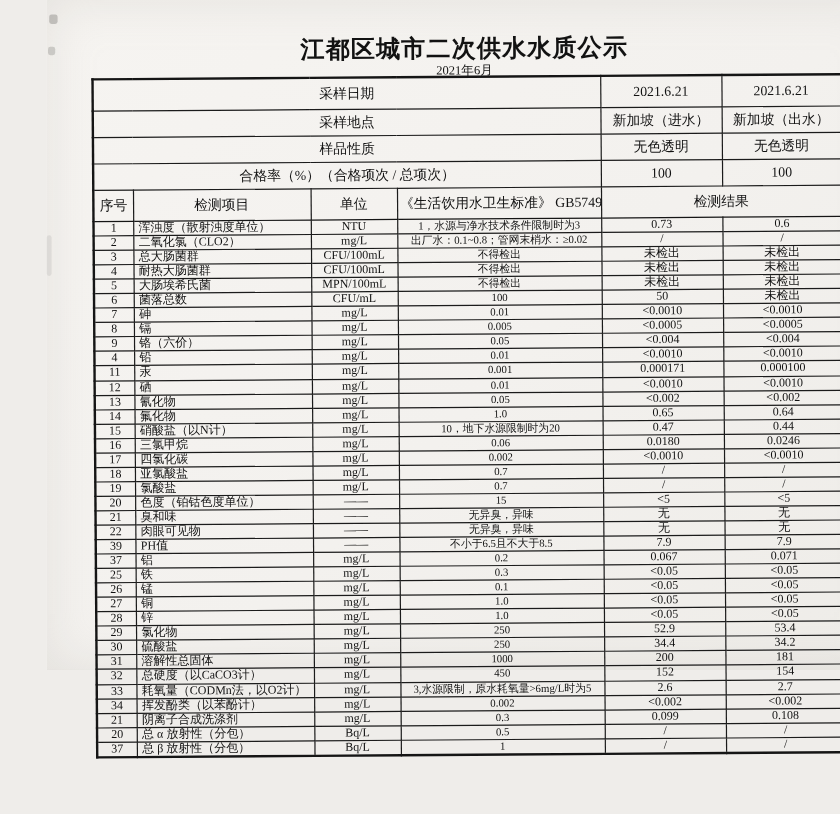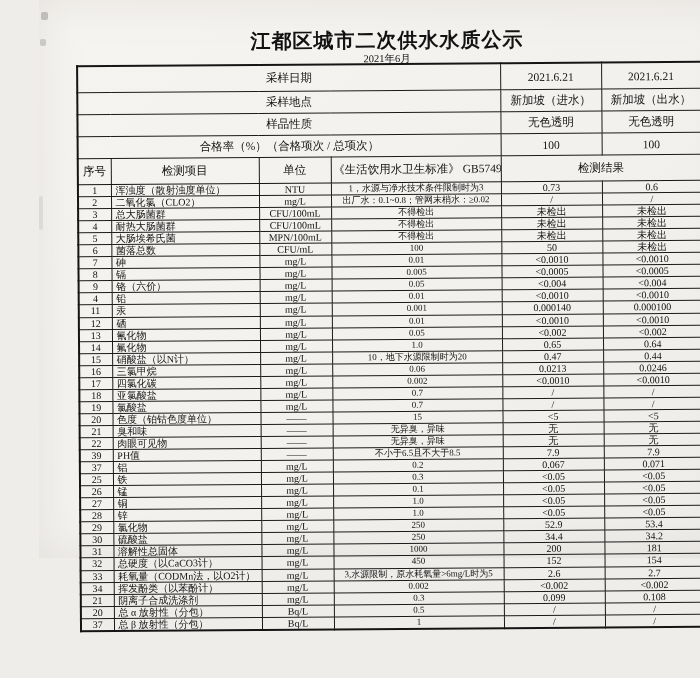--- a/index.html
+++ b/index.html
@@ -224,21 +224,21 @@
     <td class="std">0.01</td>
     <td class="res">&lt;0.0010</td>
     <td class="res">&lt;0.0010</td>
   </tr>
 
   <tr class="data-row">
     <td class="no">11</td>
     <td class="item">汞</td>
     <td class="unit">mg/L</td>
     <td class="std">0.001</td>
-    <td class="res">0.000140</td>
+    <td class="res">0.000171</td>
     <td class="res">0.000100</td>
   </tr>
 
   <tr class="data-row">
     <td class="no">12</td>
     <td class="item">硒</td>
     <td class="unit">mg/L</td>
     <td class="std">0.01</td>
     <td class="res">&lt;0.0010</td>
     <td class="res">&lt;0.0010</td>
@@ -269,21 +269,21 @@
     <td class="std">10，地下水源限制时为20</td>
     <td class="res">0.47</td>
     <td class="res">0.44</td>
   </tr>
 
   <tr class="data-row">
     <td class="no">16</td>
     <td class="item">三氯甲烷</td>
     <td class="unit">mg/L</td>
     <td class="std">0.06</td>
-    <td class="res">0.0213</td>
+    <td class="res">0.0180</td>
     <td class="res">0.0246</td>
   </tr>
 
   <tr class="data-row">
     <td class="no">17</td>
     <td class="item">四氯化碳</td>
     <td class="unit">mg/L</td>
     <td class="std">0.002</td>
     <td class="res">&lt;0.0010</td>
     <td class="res">&lt;0.0010</td>

